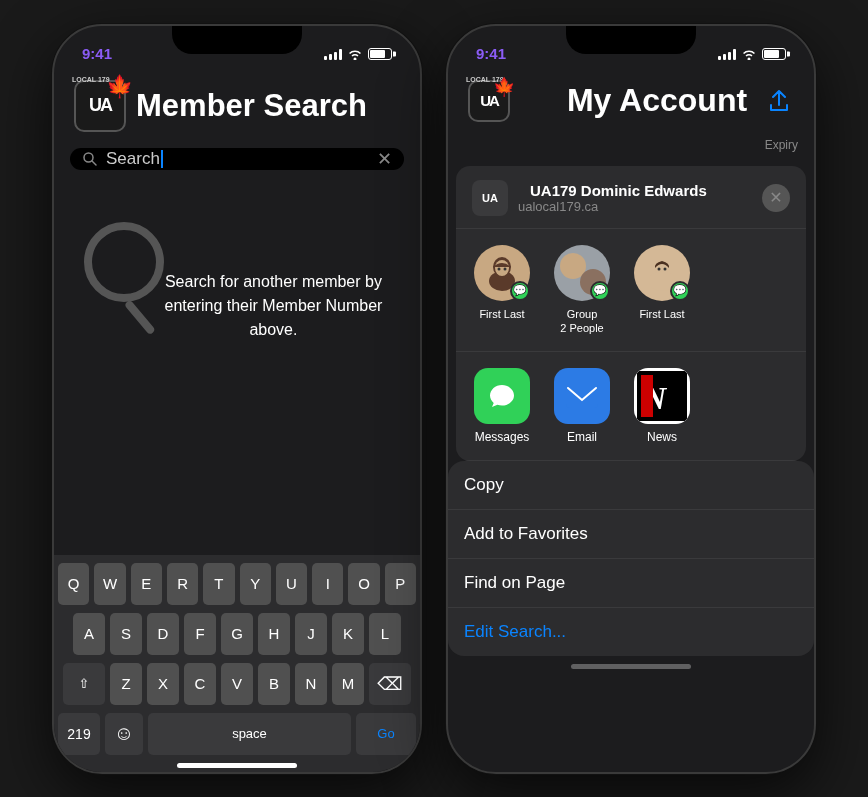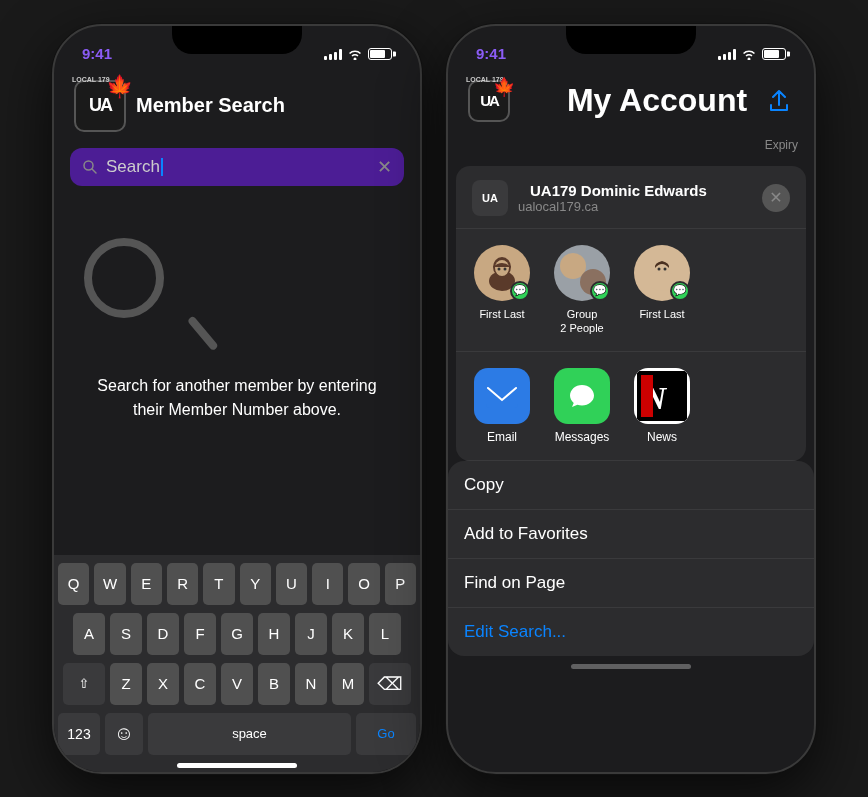--- a/index.html
+++ b/index.html
@@ -149,34 +149,34 @@
     }
     .maple-leaf {
       position: absolute;
       top: -8px;
       right: -10px;
       font-size: 22px;
       color: #c0392b;
     }
 
     .page-title {
-      font-size: 20px;
+      font-size: 31px;
       font-weight: 700;
       color: #fff;
     }
 
     .search-bar-wrap {
       padding: 0 16px 12px;
     }
     .search-bar {
-      background: #4c1d95;
+      background: #000000;
       border-radius: 12px;
       display: flex;
       align-items: center;
-      padding: 8px 12px;
+      padding: 0 12px;
       gap: 8px;
     }
     .search-input-display {
       flex: 1;
       color: #ccc;
       font-size: 17px;
       display: flex;
       align-items: center;
     }
     .cursor {
@@ -188,22 +188,22 @@
       animation: blink 1s infinite;
     }
     @keyframes blink { 0%,50%{opacity:1} 51%,100%{opacity:0} }
     .clear-btn {
       color: #888;
       font-size: 18px;
     }
 
     .search-empty {
       display: flex;
-      flex-direction: column;
-      align-items: flex-start;
+      flex-direction: row;
+      align-items: flex-end;
       padding: 40px 30px 20px;
       gap: 16px;
     }
     .magnifier-large {
       width: 120px;
       height: 120px;
       position: relative;
     }
     .magnifier-circle {
       width: 80px;
@@ -625,21 +625,21 @@
         <div class="key">Z</div>
         <div class="key">X</div>
         <div class="key">C</div>
         <div class="key">V</div>
         <div class="key">B</div>
         <div class="key">N</div>
         <div class="key">M</div>
         <div class="key key-wide key-delete">⌫</div>
       </div>
       <div class="bottom-row">
-        <div class="key key-wide key-123">123</div>
+        <div class="key key-wide key-123">219</div>
         <div class="key key-wide key-emoji">☺</div>
         <div class="key key-wide key-space">space</div>
         <div class="key key-wide key-go">Go</div>
       </div>
       <div class="home-indicator-left"></div>
     </div>
   </div>
 </div>
 
 <div class="phone phone-right">
@@ -742,36 +742,36 @@
             <div class="avatar-badge badge-messages">💬</div>
           </div>
           <span class="share-person-name">First Last</span>
         </div>
       </div>
 
       <div class="share-apps-row">
 
 
         <div class="share-app">
+          <div class="app-icon app-messages">
+            <svg width="34" height="34" viewBox="0 0 34 34" fill="none">
+              <path d="M17 6C10.4 6 5 10.7 5 16.5C5 19.4 6.4 22 8.7 23.9L7 28L12.4 25.8C13.8 26.3 15.4 26.5 17 26.5C23.6 26.5 29 22 29 16.5C29 10.7 23.6 6 17 6Z" fill="white"></path>
+            </svg>
+          </div>
+          <span class="app-name">Messages</span>
+        </div>
+
+        <div class="share-app">
           <div class="app-icon app-email">
             <svg width="36" height="28" viewBox="0 0 36 28" fill="none">
               <rect x="2" y="2" width="32" height="24" rx="4" fill="#2c7be5"></rect>
               <path d="M4 6L18 18L32 6" stroke="white" stroke-width="2" stroke-linecap="round"></path>
             </svg>
           </div>
           <span class="app-name">Email</span>
-        </div>
-
-        <div class="share-app">
-          <div class="app-icon app-messages">
-            <svg width="34" height="34" viewBox="0 0 34 34" fill="none">
-              <path d="M17 6C10.4 6 5 10.7 5 16.5C5 19.4 6.4 22 8.7 23.9L7 28L12.4 25.8C13.8 26.3 15.4 26.5 17 26.5C23.6 26.5 29 22 29 16.5C29 10.7 23.6 6 17 6Z" fill="white"></path>
-            </svg>
-          </div>
-          <span class="app-name">Messages</span>
         </div>
 
         <div class="share-app">
           <div class="app-icon" style="background:#fff;border-radius:14px;overflow:hidden;width:56px;height:56px;display:flex;align-items:center;justify-content:center;position:relative;">
             <svg width="50" height="50" viewBox="0 0 50 50" fill="none">
               <rect width="50" height="50" fill="white"></rect>
               <rect width="50" height="50" fill="black"></rect>
               <path d="M8 8H42V42H8Z" fill="black"></path>
               <text x="6" y="38" font-size="32" font-weight="900" fill="white" font-style="italic" font-family="Georgia,serif">N</text>
               <rect x="4" y="4" width="12" height="42" fill="#e11"></rect>

